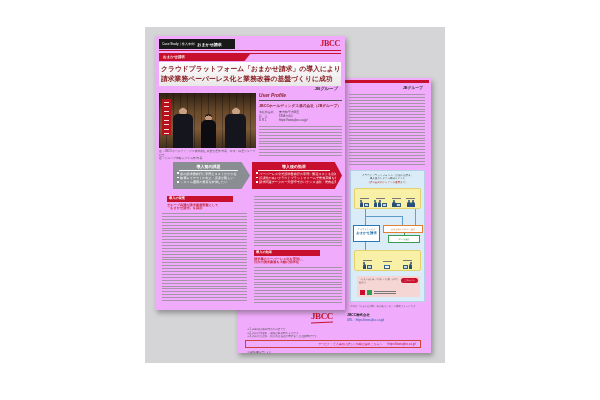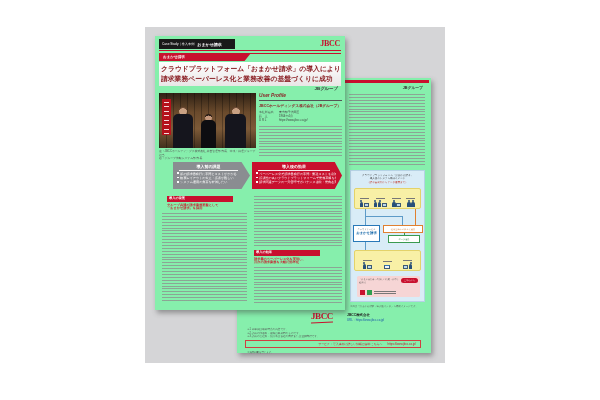--- a/index.html
+++ b/index.html
@@ -2,21 +2,21 @@
 <html><head>
 <meta charset="utf-8">
 <style>
   html,body{margin:0;padding:0;}
   body{width:600px;height:400px;background:#ffffff;font-family:"Liberation Sans",sans-serif;overflow:hidden;}
   .abs{position:absolute;}
   #stage{position:relative;width:600px;height:400px;background:#fff;}
   #backdrop{left:145px;top:27px;width:300px;height:336px;background:#d5d5d7;}
 
   
-  .page{background:#86efac;box-shadow:2px 3px 5px rgba(60,60,60,.45);}
+  .page{background:#f0abfc;box-shadow:2px 3px 5px rgba(60,60,60,.45);}
   #page2{left:237px;top:78px;width:194px;height:275px;z-index:1;}
   #page1{left:155px;top:36px;width:190px;height:274px;z-index:2;}
 
   
   .tl{background:repeating-linear-gradient(to bottom,#8d8d8d 0,#8d8d8d 1px,transparent 1px,transparent 2.9px);opacity:.75;}
 
   
   .tabbar{left:4px;top:3px;height:10px;width:76px;background:#191919;display:flex;align-items:center;gap:3px;padding:0 3px;box-sizing:border-box;}
   .tab1{font-size:3.2px;color:#fff;white-space:nowrap;}
   .tab2{font-size:4px;color:#fff;font-weight:bold;white-space:nowrap;}

